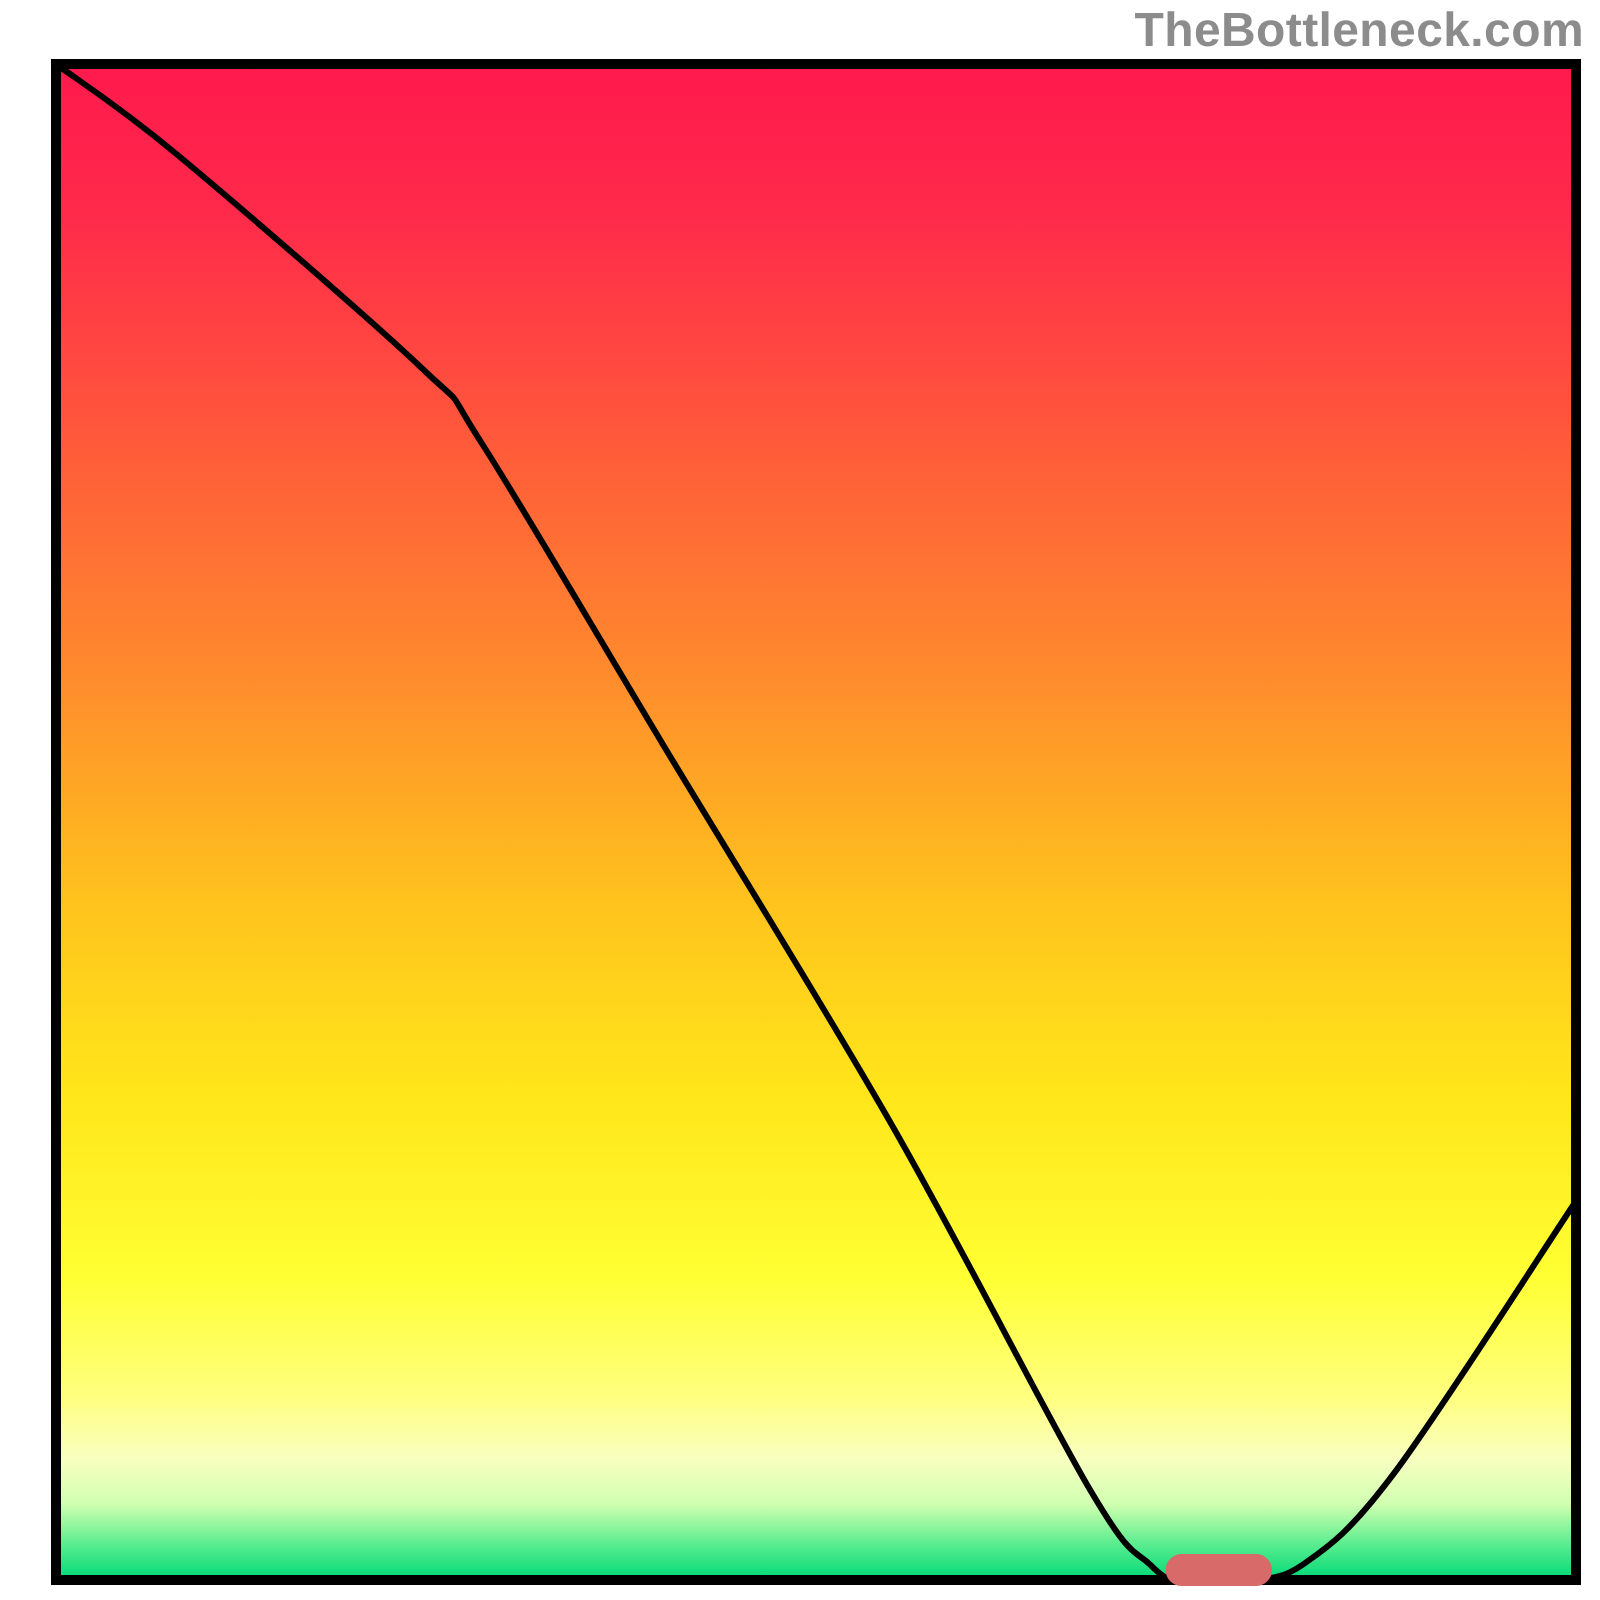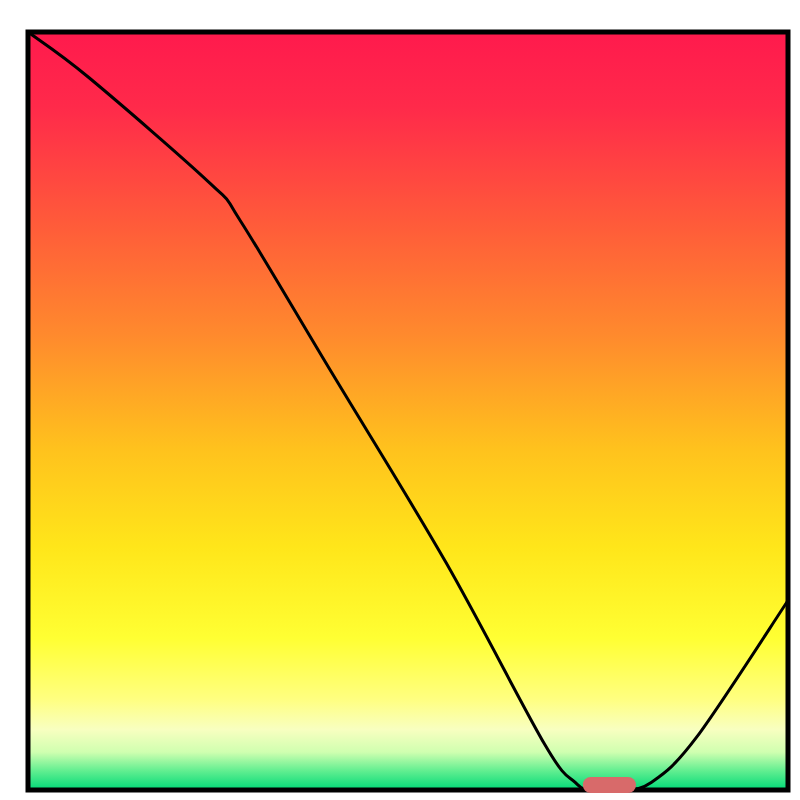--- a/index.html
+++ b/index.html
@@ -31,20 +31,21 @@
     position: absolute;
     left: 0;
     top: 0;
   }
 </style>
 </head>
 <body>
 
 <div class="stage">
 
+  <div class="watermark">TheBottleneck.com</div>
 
   <svg id="chart-svg" width="800" height="800" viewBox="0 0 800 800">
     <defs>
       <linearGradient id="bg-grad" x1="0" y1="0" x2="0" y2="1">
           <stop offset="0.00%" stop-color="#ff1a4d"></stop>
           <stop offset="10.00%" stop-color="#ff2a4a"></stop>
           <stop offset="25.00%" stop-color="#ff5a3a"></stop>
           <stop offset="40.00%" stop-color="#ff8a2d"></stop>
           <stop offset="55.00%" stop-color="#ffc21d"></stop>
           <stop offset="68.00%" stop-color="#ffe61a"></stop>

